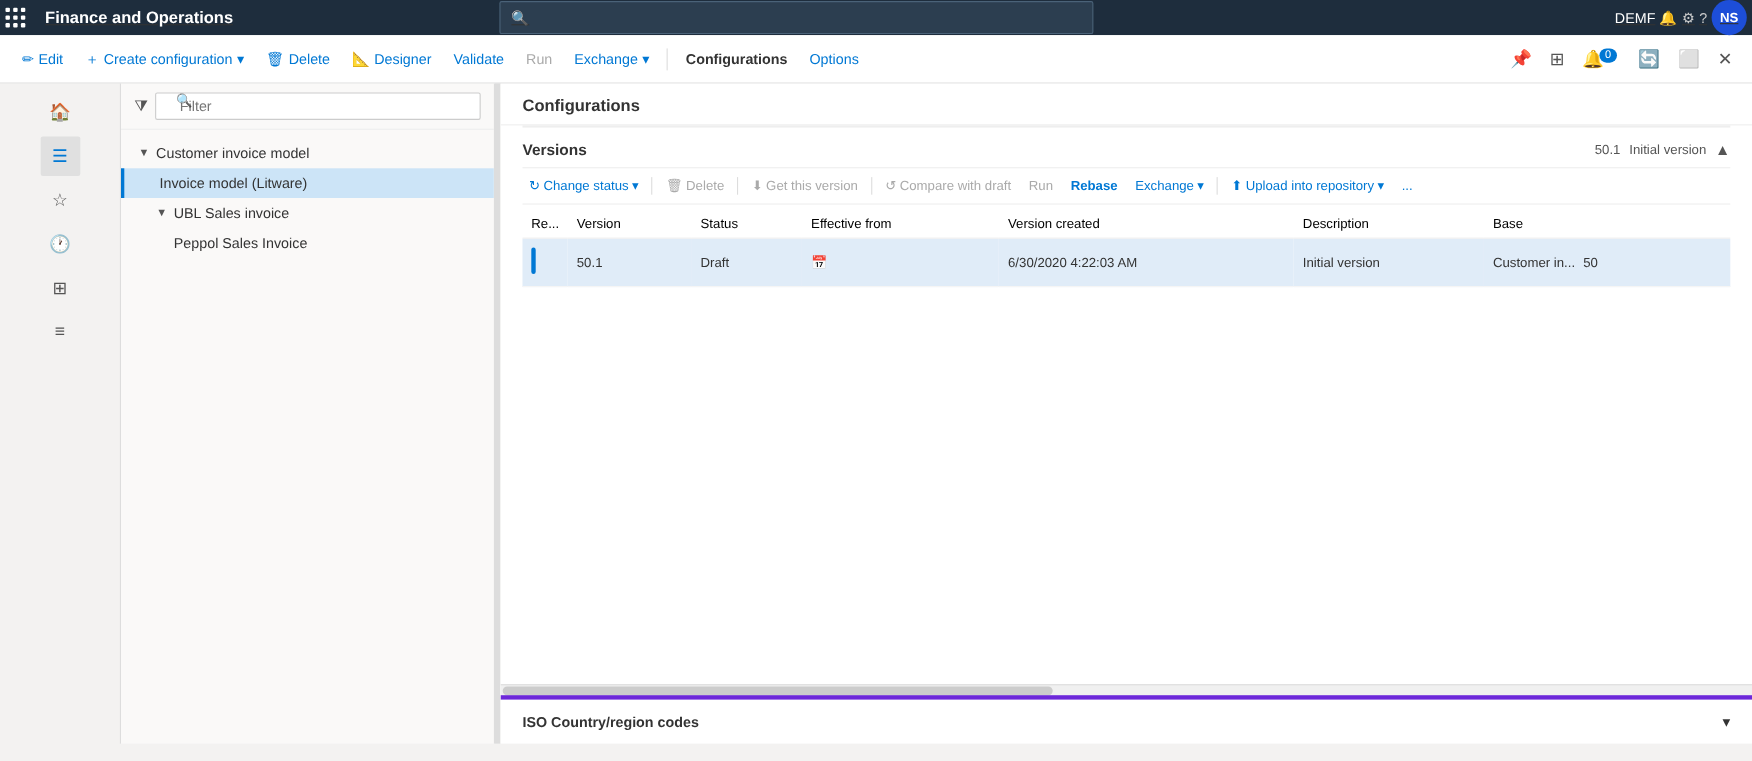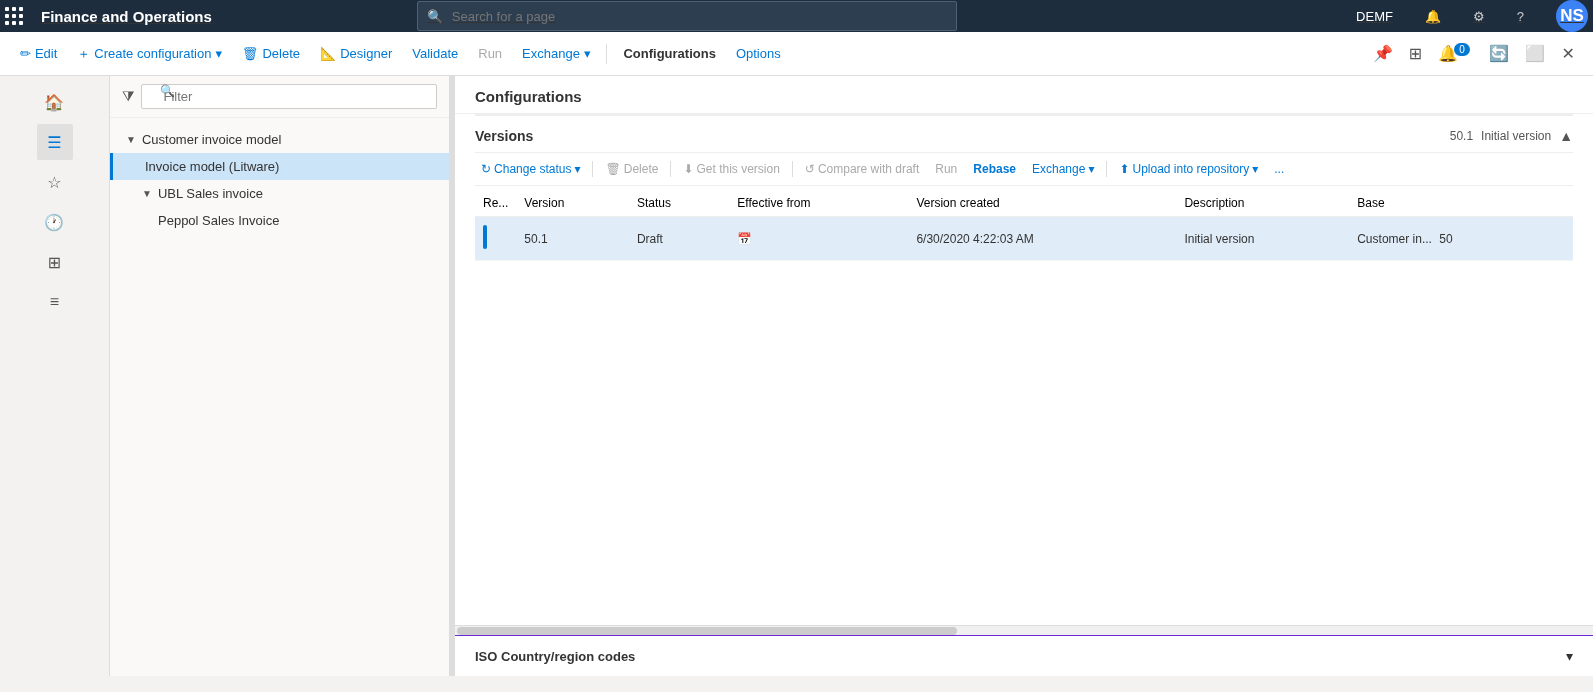--- a/index.html
+++ b/index.html
@@ -40,30 +40,30 @@
       background: transparent;
       border: none;
       outline: none;
       color: #ccc;
       font-size: 13px;
       width: 100%;
     }
     .top-nav-right {
       display: flex;
       align-items: center;
-      gap: 32px;
+      gap: 4px;
       margin-left: auto;
       color: #fff;
     }
     .top-nav-right span { font-size: 13px; cursor: pointer; }
     .avatar {
       width: 32px; height: 32px; border-radius: 50%;
-      background: #3b82f6;
+      background: #1d4ed8;
       display: flex; align-items: center; justify-content: center;
-      color: #fff; font-weight: 600; font-size: 17px;
+      color: #fff; font-weight: 600; font-size: 12px;
     }
     .icon-btn { font-size: 16px; color: #ccc; cursor: pointer; }
 
     
     .toolbar {
       background: #fff;
       border-bottom: 1px solid #ddd;
       height: 44px;
       display: flex;
       align-items: center;
@@ -235,21 +235,21 @@
       white-space: nowrap;
     }
     .ver-table tr.selected-row { background: #e0ecf8; }
     .left-indicator {
       width: 4px;
       background: #0078d4;
       border-radius: 2px;
     }
     
     .iso-section {
-      border-top: 1px solid #6d28d9;
+      border-top: 4px solid #6d28d9;
       padding: 12px 20px;
       display: flex;
       align-items: center;
       justify-content: space-between;
     }
     .iso-section h3 { font-size: 13px; font-weight: 600; }
     .scrollbar-area {
       height: 10px;
       border-top: 1px solid #ddd;
       background: #f0f0f0;
@@ -276,21 +276,20 @@
     <span></span>
       <span></span>
       <span></span>
     <span></span>
       <span></span>
       <span></span>
   </div>
   <span class="top-nav-title">Finance and Operations</span>
   <div class="top-nav-search">
     <span>🔍</span>
-    <input type="text" placeholder="Search for a page" style="">
   </div>
   <div class="top-nav-right">
     <span style="color:#fff;font-size:13px;">DEMF</span>
     <span class="icon-btn">🔔</span>
     <span class="icon-btn">⚙</span>
     <span class="icon-btn">?</span>
     <div class="avatar">NS</div>
   </div>
 </div>
 

